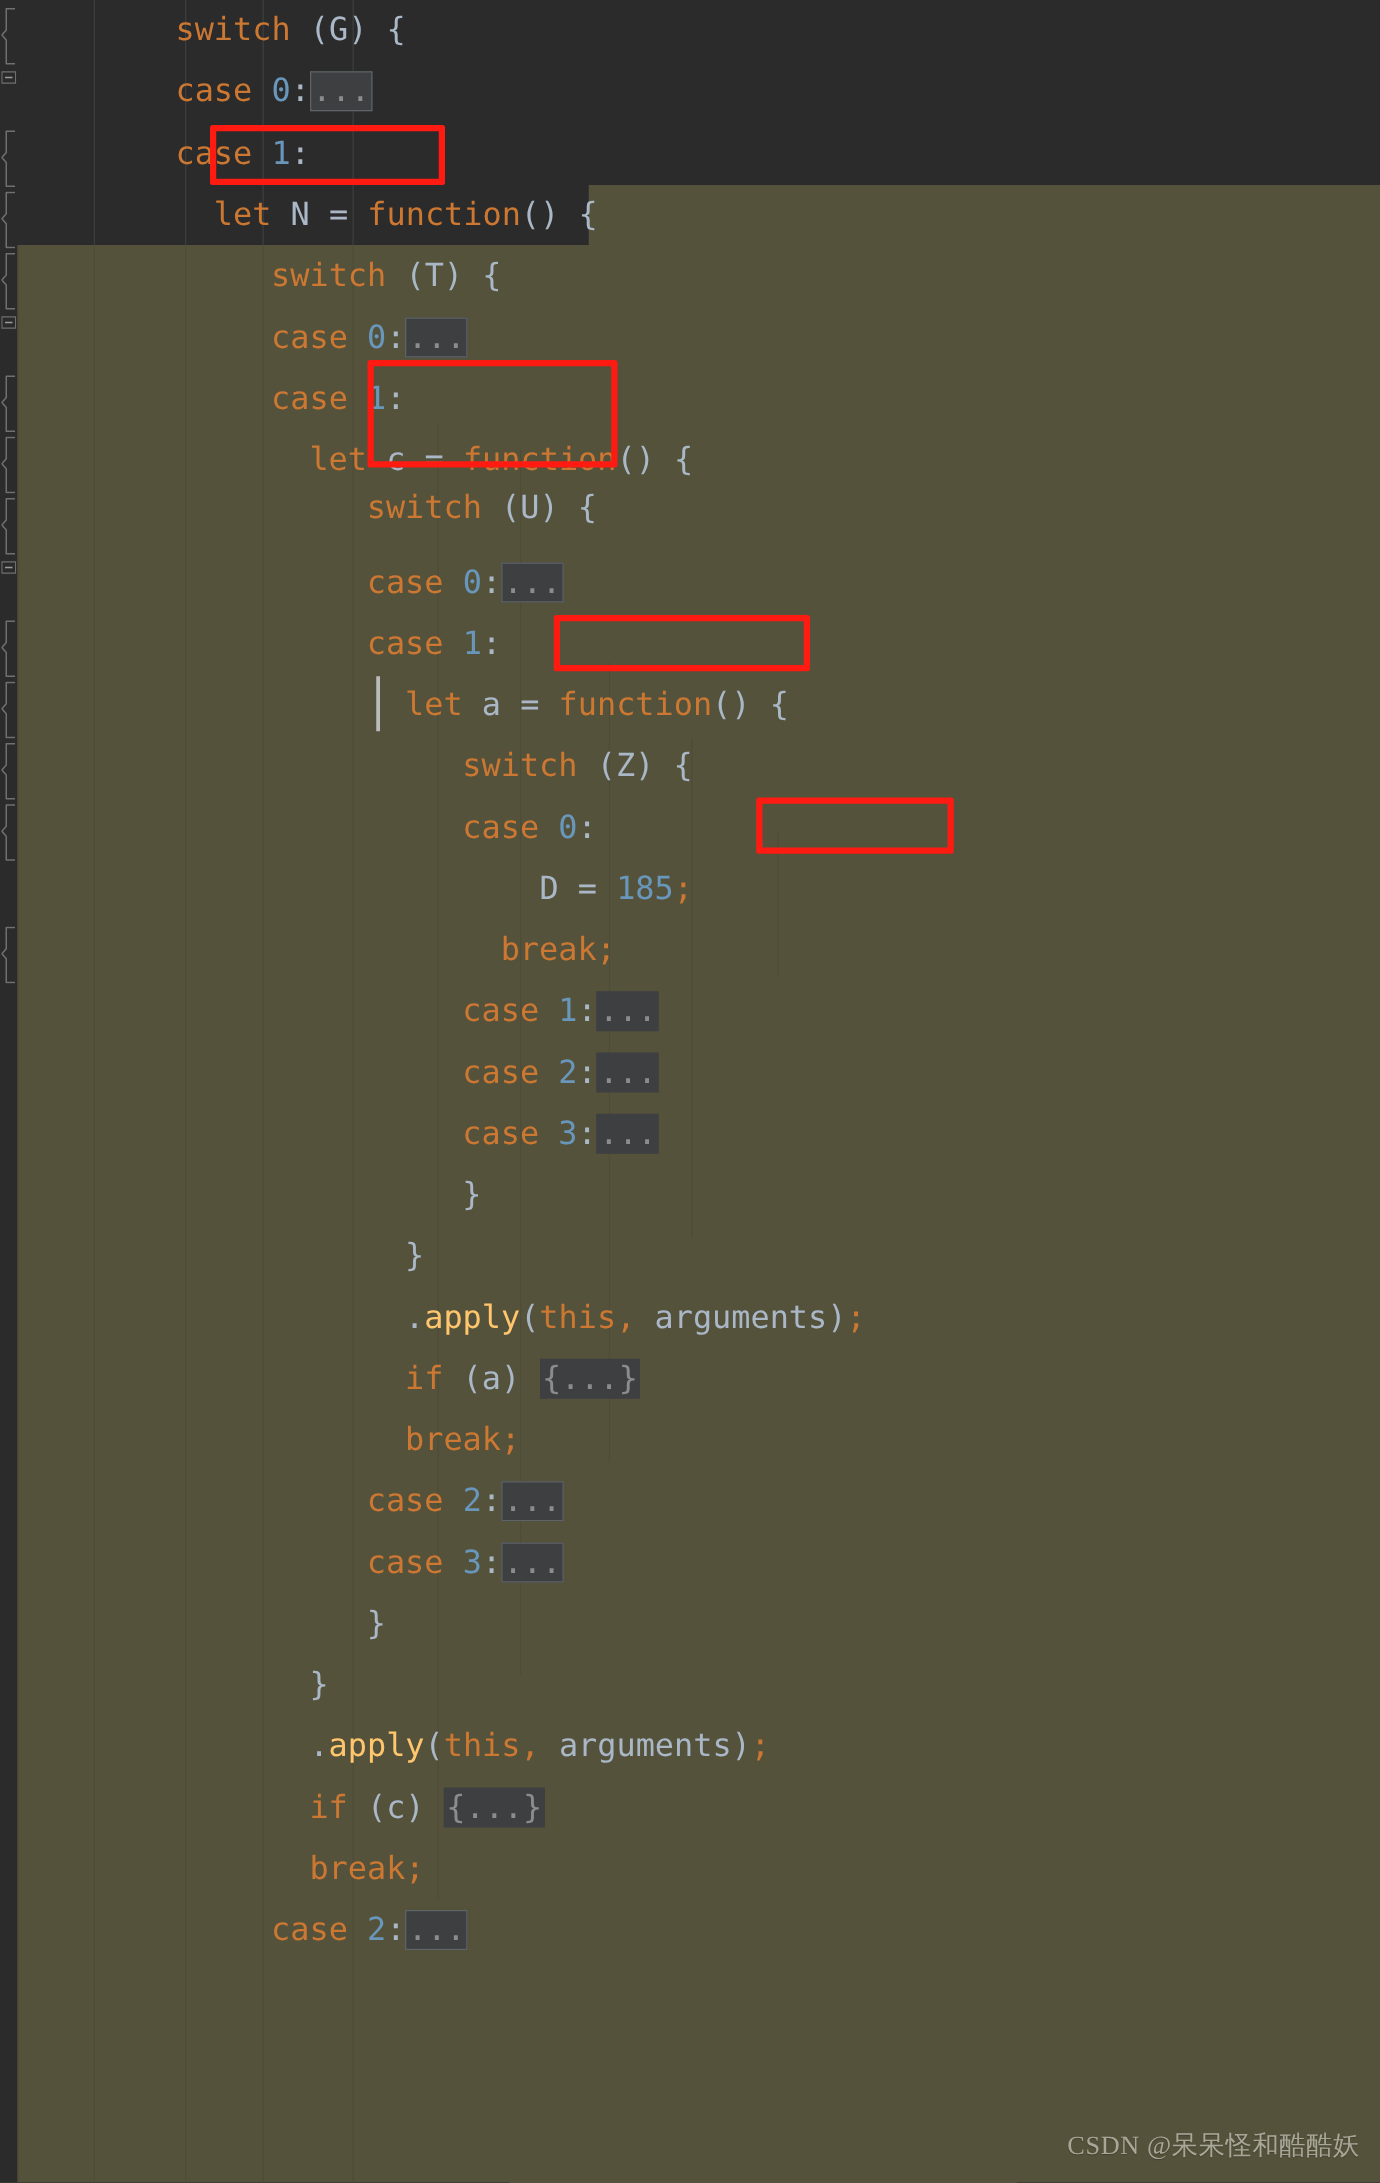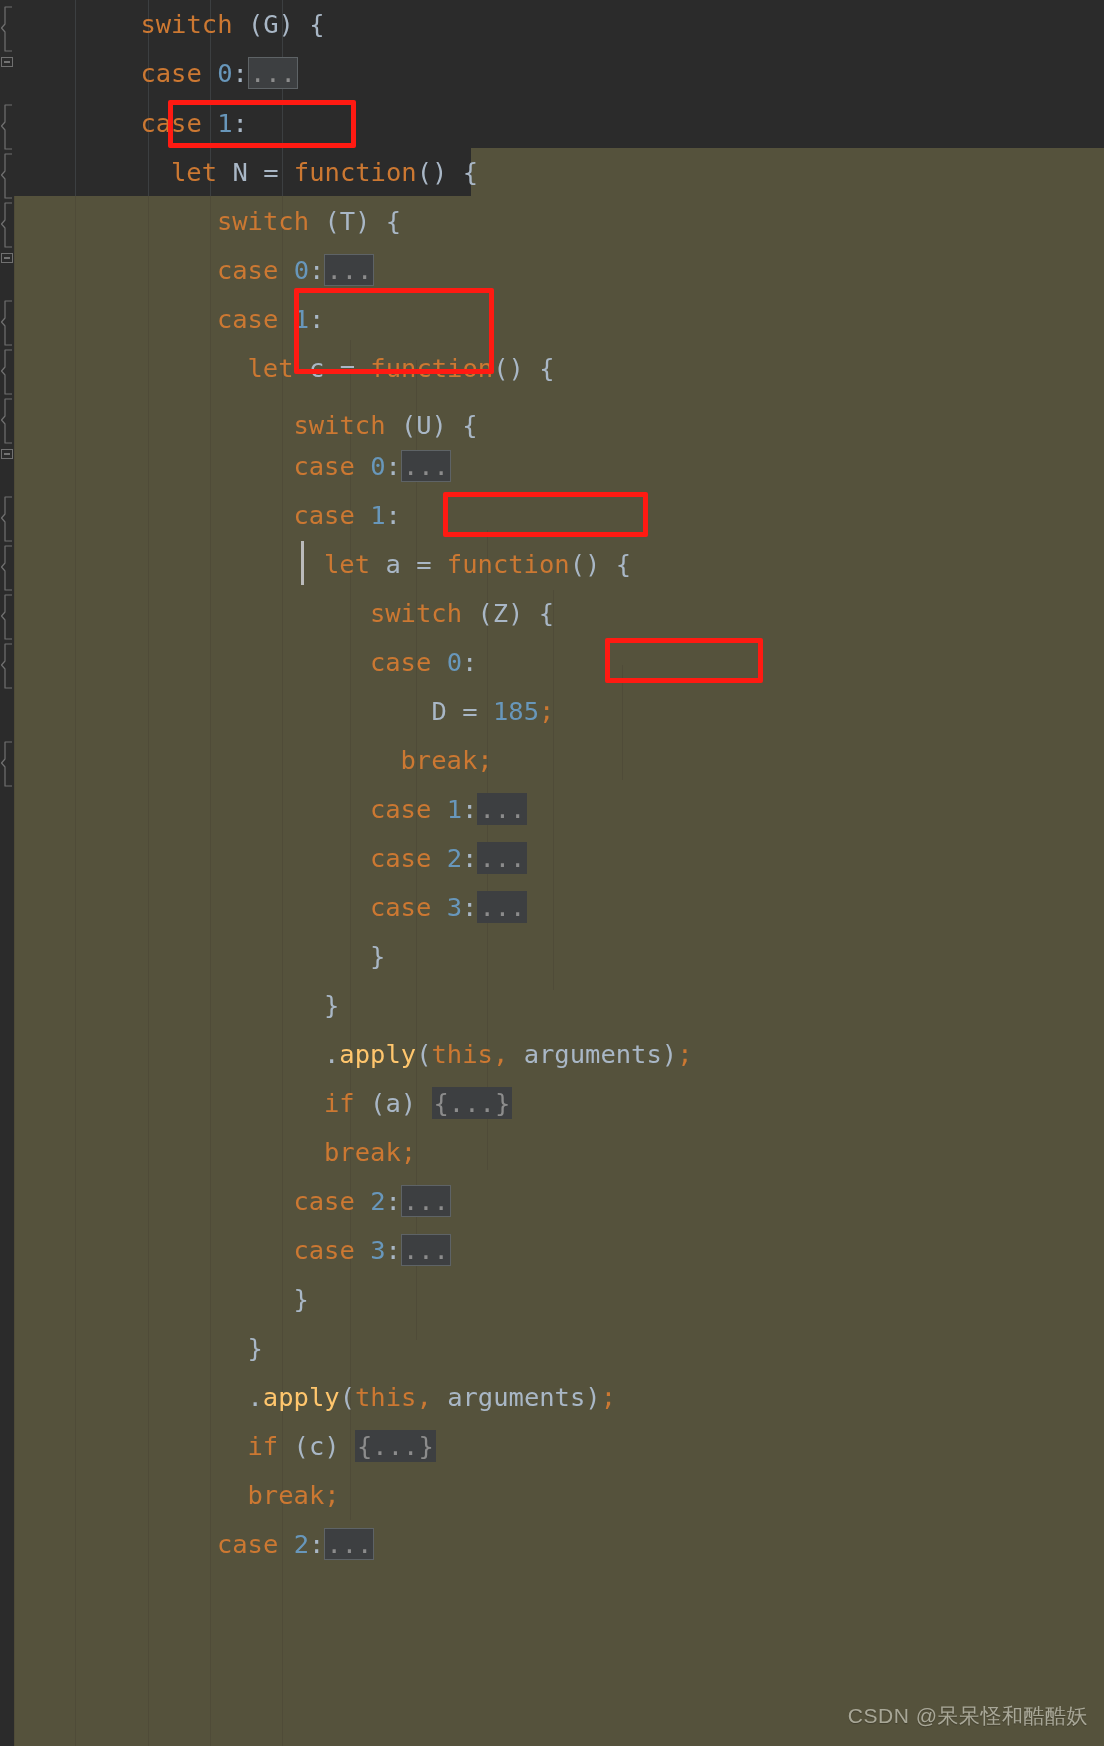--- a/index.html
+++ b/index.html
@@ -62,21 +62,21 @@
     pointer-events:none;
   }
 
   
   .caret { position:absolute; width:3px; background:#bbbbbb; }
 
   
   .watermark {
     position:absolute; right:16px; bottom:16px;
     color:#c9c8bb; opacity:.72;
-    font-family:Liberation Sans, sans-serif;
+    font-family:Liberation Serif, serif;
     font-size:21px; letter-spacing:.5px;
     text-shadow:0 1px 1px rgba(0,0,0,.35);
   }
 </style>
 </head>
 <body>
 
 <div id="root">
 
   <div class="bg-dark"></div>
@@ -186,21 +186,21 @@
 
   <div id="code">
       <div class="line" style="top: 0px;"><span style="display: inline-block; width: 140.4px;"></span><span class="kw">switch</span><span class="pn"> </span><span class="pn">(</span><span class="id">G</span><span class="pn">) {</span></div>
       <div class="line" style="top: 49px;"><span style="display: inline-block; width: 140.4px;"></span><span class="kw">case</span><span class="pn"> </span><span class="num">0</span><span class="pn">:</span><span class="fold-chip">...</span></div>
       <div class="line" style="top: 99px;"><span style="display: inline-block; width: 140.4px;"></span><span class="kw">case</span><span class="pn"> </span><span class="num">1</span><span class="pn">:</span></div>
       <div class="line" style="top: 148px;"><span style="display: inline-block; width: 171px;"></span><span class="kw">let</span><span class="pn"> </span><span class="id">N</span><span class="pn"> = </span><span class="kw">function</span><span class="pn">() {</span></div>
       <div class="line" style="top: 197px;"><span style="display: inline-block; width: 216.9px;"></span><span class="kw">switch</span><span class="pn"> </span><span class="pn">(</span><span class="id">T</span><span class="pn">) {</span></div>
       <div class="line" style="top: 246px;"><span style="display: inline-block; width: 216.9px;"></span><span class="kw">case</span><span class="pn"> </span><span class="num">0</span><span class="pn">:</span><span class="fold-chip">...</span></div>
       <div class="line" style="top: 295px;"><span style="display: inline-block; width: 216.9px;"></span><span class="kw">case</span><span class="pn"> </span><span class="num">1</span><span class="pn">:</span></div>
       <div class="line" style="top: 344px;"><span style="display: inline-block; width: 247.5px;"></span><span class="kw">let</span><span class="pn"> </span><span class="id">c</span><span class="pn"> = </span><span class="kw">function</span><span class="pn">() {</span></div>
-      <div class="line" style="top: 401px;"><span style="display: inline-block; width: 293.4px;"></span><span class="kw">switch</span><span class="pn"> </span><span class="pn">(</span><span class="id">U</span><span class="pn">) {</span></div>
+      <div class="line" style="top: 382px;"><span style="display: inline-block; width: 293.4px;"></span><span class="kw">switch</span><span class="pn"> </span><span class="pn">(</span><span class="id">U</span><span class="pn">) {</span></div>
       <div class="line" style="top: 442px;"><span style="display: inline-block; width: 293.4px;"></span><span class="kw">case</span><span class="pn"> </span><span class="num">0</span><span class="pn">:</span><span class="fold-chip">...</span></div>
       <div class="line" style="top: 491px;"><span style="display: inline-block; width: 293.4px;"></span><span class="kw">case</span><span class="pn"> </span><span class="num">1</span><span class="pn">:</span></div>
       <div class="line" style="top: 540px;"><span style="display: inline-block; width: 324px;"></span><span class="kw">let</span><span class="pn"> </span><span class="id">a</span><span class="pn"> = </span><span class="kw">function</span><span class="pn">() {</span></div>
       <div class="line" style="top: 589px;"><span style="display: inline-block; width: 369.9px;"></span><span class="kw">switch</span><span class="pn"> </span><span class="pn">(</span><span class="id">Z</span><span class="pn">) {</span></div>
       <div class="line" style="top: 638px;"><span style="display: inline-block; width: 369.9px;"></span><span class="kw">case</span><span class="pn"> </span><span class="num">0</span><span class="pn">:</span></div>
       <div class="line" style="top: 687px; padding-left: 31px;"><span style="display: inline-block; width: 400.5px;"></span><span class="id">D</span><span class="pn"> = </span><span class="num">185</span><span class="kw">;</span></div>
       <div class="line" style="top: 736px;"><span style="display: inline-block; width: 400.5px;"></span><span class="kw">break</span><span class="kw">;</span></div>
       <div class="line" style="top: 785px;"><span style="display: inline-block; width: 369.9px;"></span><span class="kw">case</span><span class="pn"> </span><span class="num">1</span><span class="pn">:</span><span class="fold-chip noborder">...</span></div>
       <div class="line" style="top: 834px;"><span style="display: inline-block; width: 369.9px;"></span><span class="kw">case</span><span class="pn"> </span><span class="num">2</span><span class="pn">:</span><span class="fold-chip noborder">...</span></div>
       <div class="line" style="top: 883px;"><span style="display: inline-block; width: 369.9px;"></span><span class="kw">case</span><span class="pn"> </span><span class="num">3</span><span class="pn">:</span><span class="fold-chip noborder">...</span></div>

